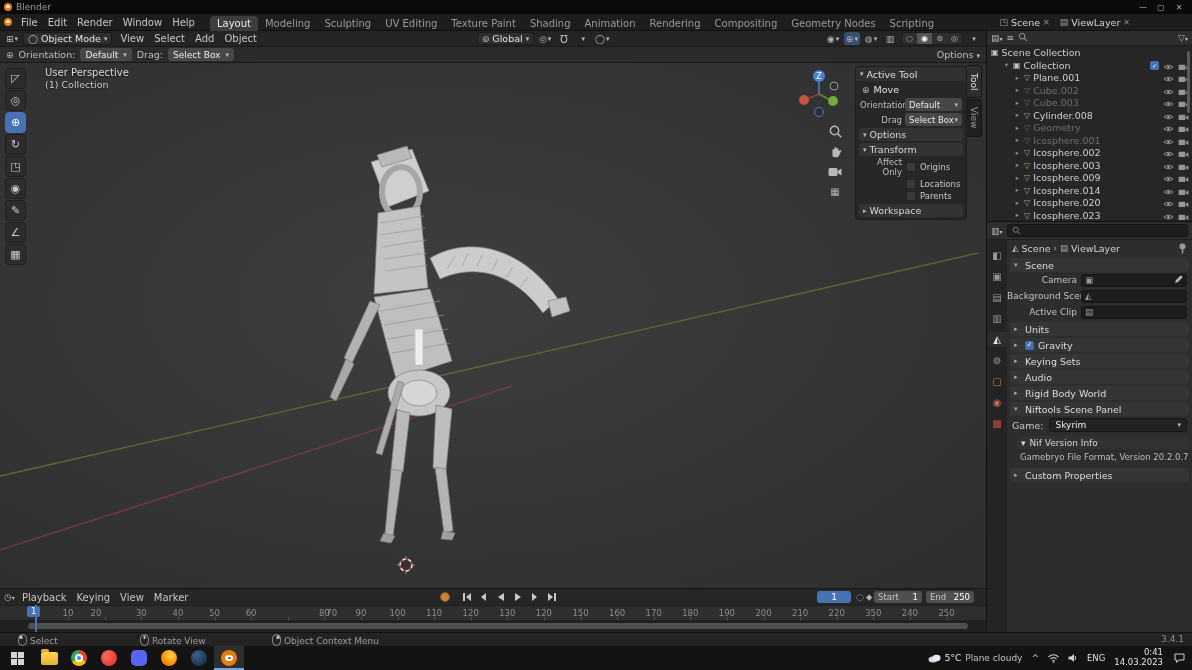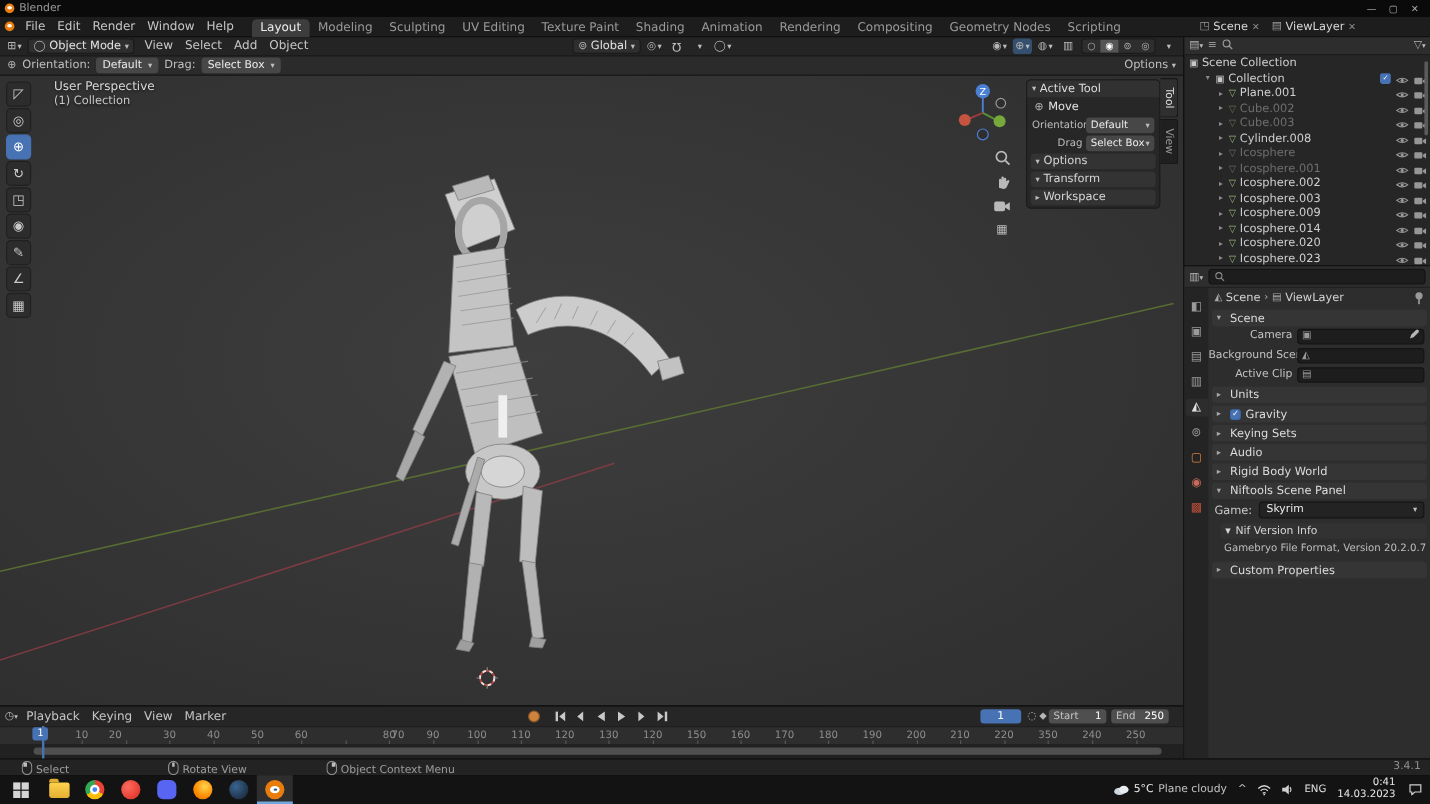--- a/index.html
+++ b/index.html
@@ -397,20 +397,37 @@
       </span>
     </div>
     <div class="np-subhead">
       <span class="arr">▾</span>
       <span>Options</span>
     </div>
     <div class="np-subhead">
       <span class="arr">▾</span>
       <span>Transform</span>
     </div>
+    <div id="np-checks">
+        <div class="np-checkrow">
+          <span class="np-label">Affect Only</span>
+          <span class="checkbox"></span>
+          <span class="cb-label">Origins</span>
+        </div>
+        <div class="np-checkrow">
+          <span class="np-label"></span>
+          <span class="checkbox"></span>
+          <span class="cb-label">Locations</span>
+        </div>
+        <div class="np-checkrow">
+          <span class="np-label"></span>
+          <span class="checkbox"></span>
+          <span class="cb-label">Parents</span>
+        </div>
+      </div>
     <div class="np-subhead">
       <span class="arr">▸</span>
       <span>Workspace</span>
     </div>
   </div>
 
   <div id="region-tabs">
       <div class="region-tab active">Tool</div>
       <div class="region-tab">View</div>
     </div>
@@ -506,21 +523,21 @@
             </svg></span>
           <span><svg viewBox="0 0 12 9" width="11" height="8">
               <rect x="0.5" y="2" width="7.5" height="6" rx="1" fill="currentColor"></rect>
               <path d="M8.5 4.5 L11.5 2.5 V8 L8.5 6 Z" fill="currentColor"></path>
             </svg></span>
         </span>
       </div>
       <div class="ol-row dim" style="padding-left: 27px;">
         <span class="ol-arrow">▸</span>
         <span class="ol-icon mesh">▽</span>
-        <span class="ol-label">Icosphere</span>
+        <span class="ol-label">Geometry</span>
         <span class="ol-right">
           <span><svg viewBox="0 0 12 8" width="11" height="8">
               <path d="M1 4 Q6 0.2 11 4 Q6 7.8 1 4 Z" fill="none" stroke="currentColor"></path>
               <circle cx="6" cy="4" r="1.5" fill="currentColor"></circle>
             </svg></span>
           <span><svg viewBox="0 0 12 9" width="11" height="8">
               <rect x="0.5" y="2" width="7.5" height="6" rx="1" fill="currentColor"></rect>
               <path d="M8.5 4.5 L11.5 2.5 V8 L8.5 6 Z" fill="currentColor"></path>
             </svg></span>
         </span>

